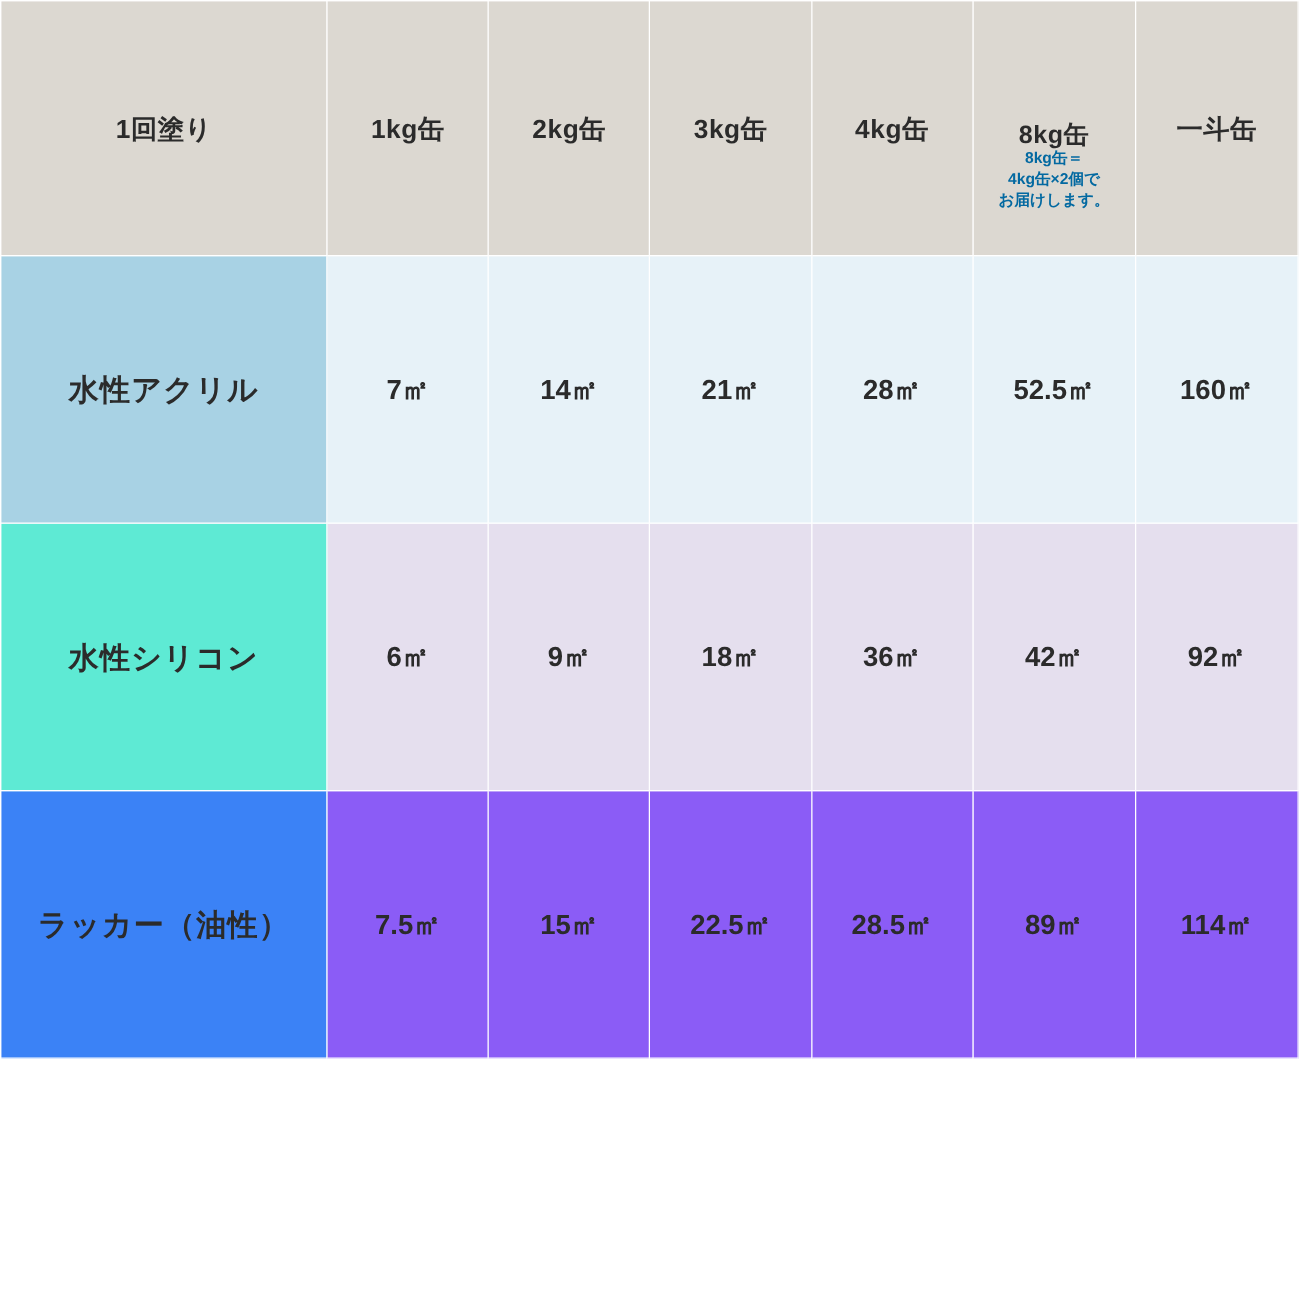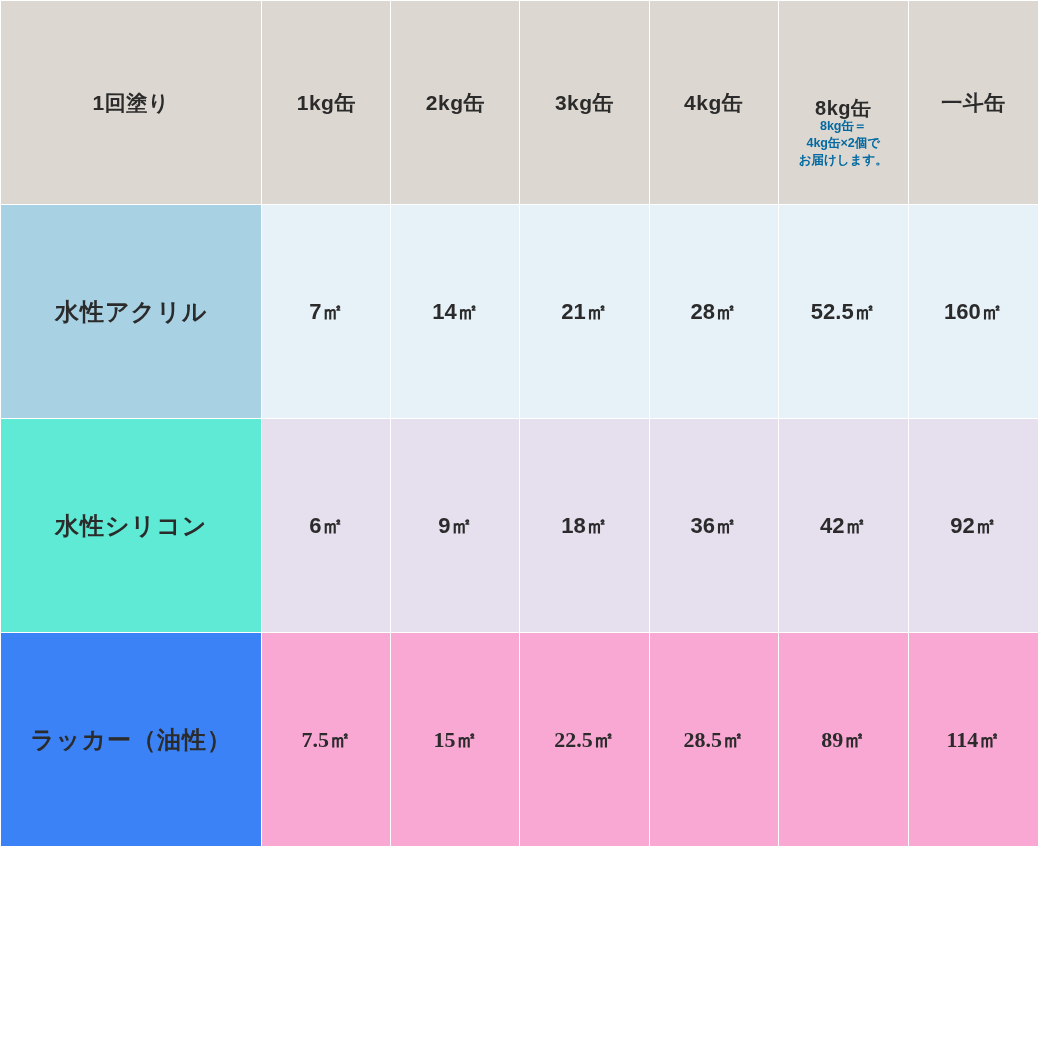--- a/index.html
+++ b/index.html
@@ -80,21 +80,21 @@
   }
 
   
   .r0 .row-label { background: #a8d2e4; }
   .r0 .data-cell { background: #e7f2f8; }
   .r1 .row-label { background: #f5bd6a; }
   .r1 .data-cell { background: #fceedb; }
   .r2 .row-label { background: #5eead4; }
   .r2 .data-cell { background: #e5dfee; }
   .r3 .row-label { background: #3b82f6; }
-  .r3 .data-cell { background: #f9a8d4; font-family: Liberation Serif, serif; }
+  .r3 .data-cell { background: #8b5cf6; }
   .r4 .row-label { background: #3d96d6; }
   .r4 .data-cell { background: #c5e2f3; }
 </style>
 </head>
 <body>
 
 <table id="coverage-table">
   <colgroup>
     <col class="c-label">
     <col class="c-data">

